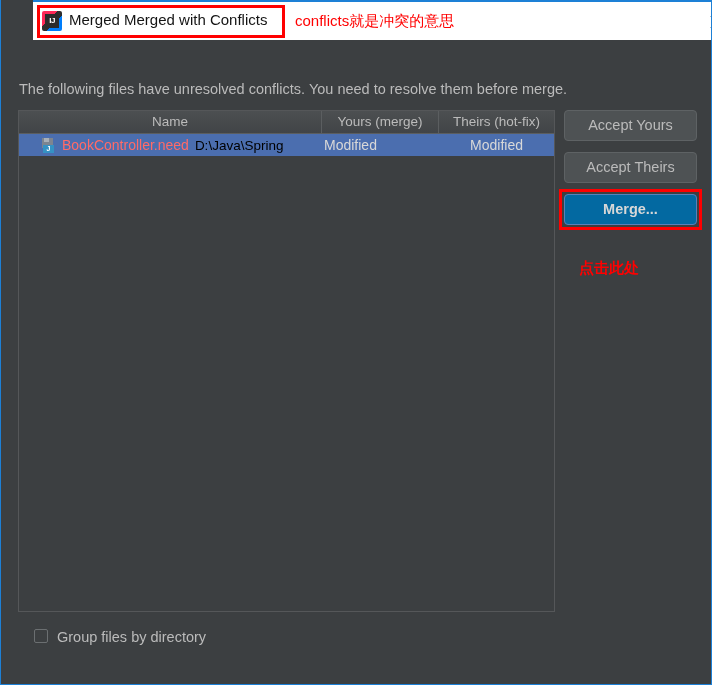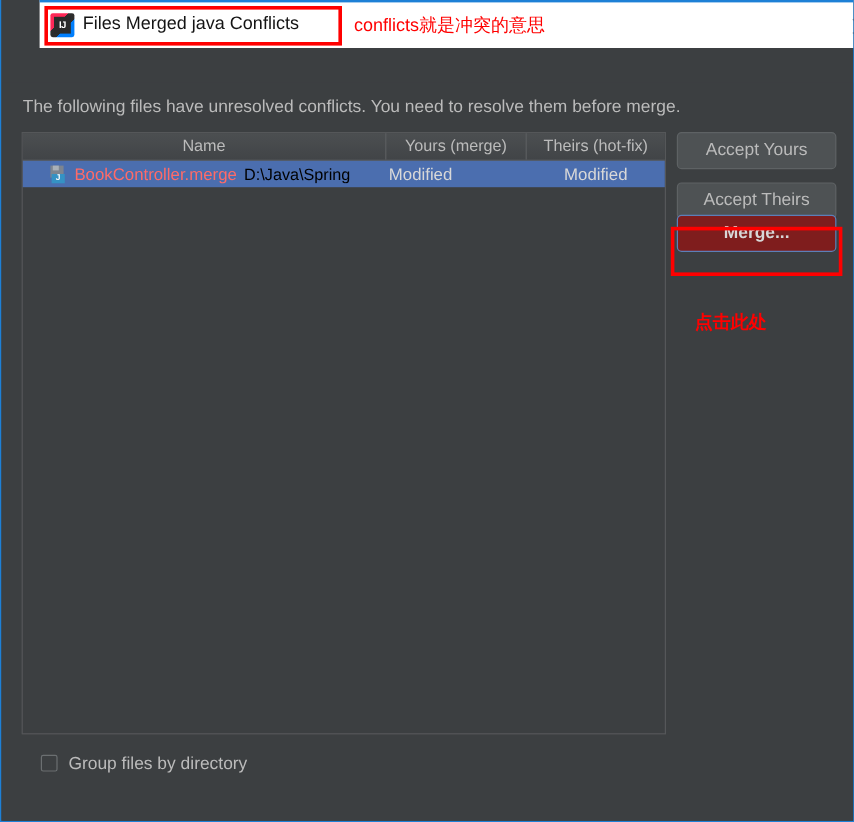--- a/index.html
+++ b/index.html
@@ -233,22 +233,22 @@
     font-size: 14.5px;
     line-height: 29px;
     text-align: center;
     box-sizing: border-box;
     cursor: pointer;
     font-family: "Liberation Sans", sans-serif;
   }
   .btn-accept-yours { top: 41px; }
   .btn-accept-theirs { top: 83px; }
   .btn-merge {
-    top: 110px;
-    background: #7f1d1d;
+    top: 125px;
+    background: #0369a1;
     border: 1px solid #5c7fb8;
     color: #d7d7d7;
     font-weight: bold;
   }
   .merge-annot-box {
     position: absolute;
     left: 557px;
     top: 120px;
     width: 143px;
     height: 41px;
@@ -311,21 +311,21 @@
 </style>
 </head>
 <body>
 
 <div id="app">
 
   <div class="titlebar">
     <div class="ij-icon">
       <div class="ij-letters">IJ</div>
     </div>
-    <div class="title-text">Files Merged java Conflicts</div>
+    <div class="title-text">Merged Merged with Conflicts</div>
     <div class="title-annot-box"></div>
     <div class="annot-top">conflicts就是冲突的意思</div>
     <div class="win-close">
       <svg width="20" height="20" viewBox="0 0 20 20" aria-hidden="true">
         <line x1="4" y1="4" x2="16" y2="16" stroke="#000000" stroke-width="1.4"></line>
         <line x1="16" y1="4" x2="4" y2="16" stroke="#000000" stroke-width="1.4"></line>
       </svg>
     </div>
   </div>
 
@@ -339,21 +339,21 @@
         <div class="th th-yours">Yours (merge)</div>
         <div class="th th-theirs">Theirs (hot-fix)</div>
       </div>
       <div class="trow">
         <div class="cell-name">
           <span class="java-icon">
             <span class="jbody"></span>
             <span class="jfold"></span>
             <span class="jbadge">J</span>
           </span>
-          <span class="fname">BookController.merge</span>
+          <span class="fname">BookController.need</span>
           <span class="fpath">D:\Java\Spring</span>
         </div>
         <div class="cell-yours">Modified</div>
         <div class="cell-theirs">Modified</div>
       </div>
     </div>
 
     <div class="side-btn btn-accept-yours">Accept Yours</div>
     <div class="side-btn btn-accept-theirs">Accept Theirs</div>
     <div class="side-btn btn-merge">Merge...</div>

